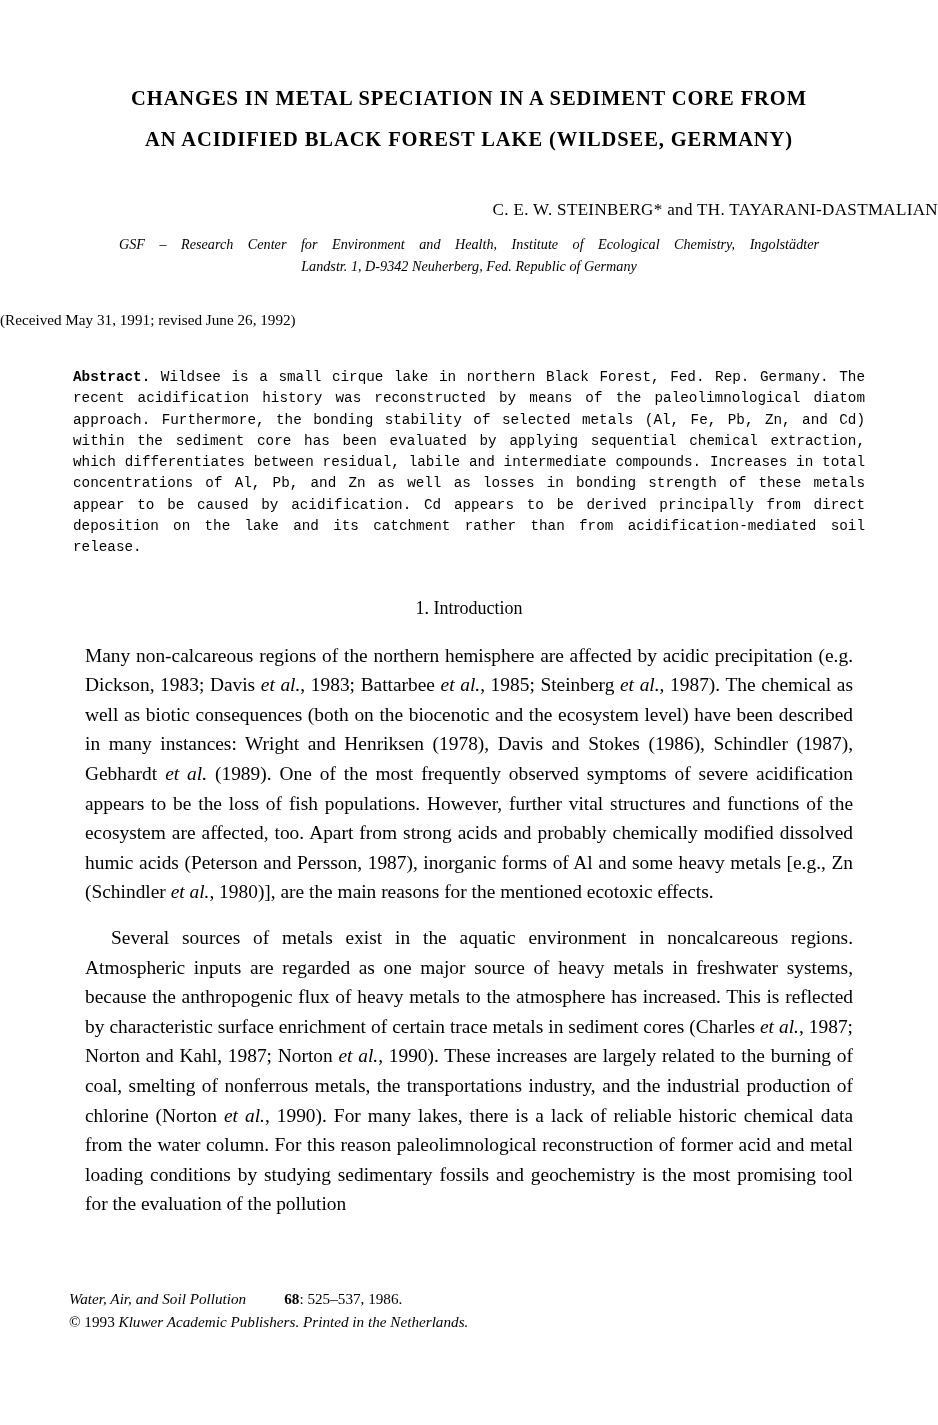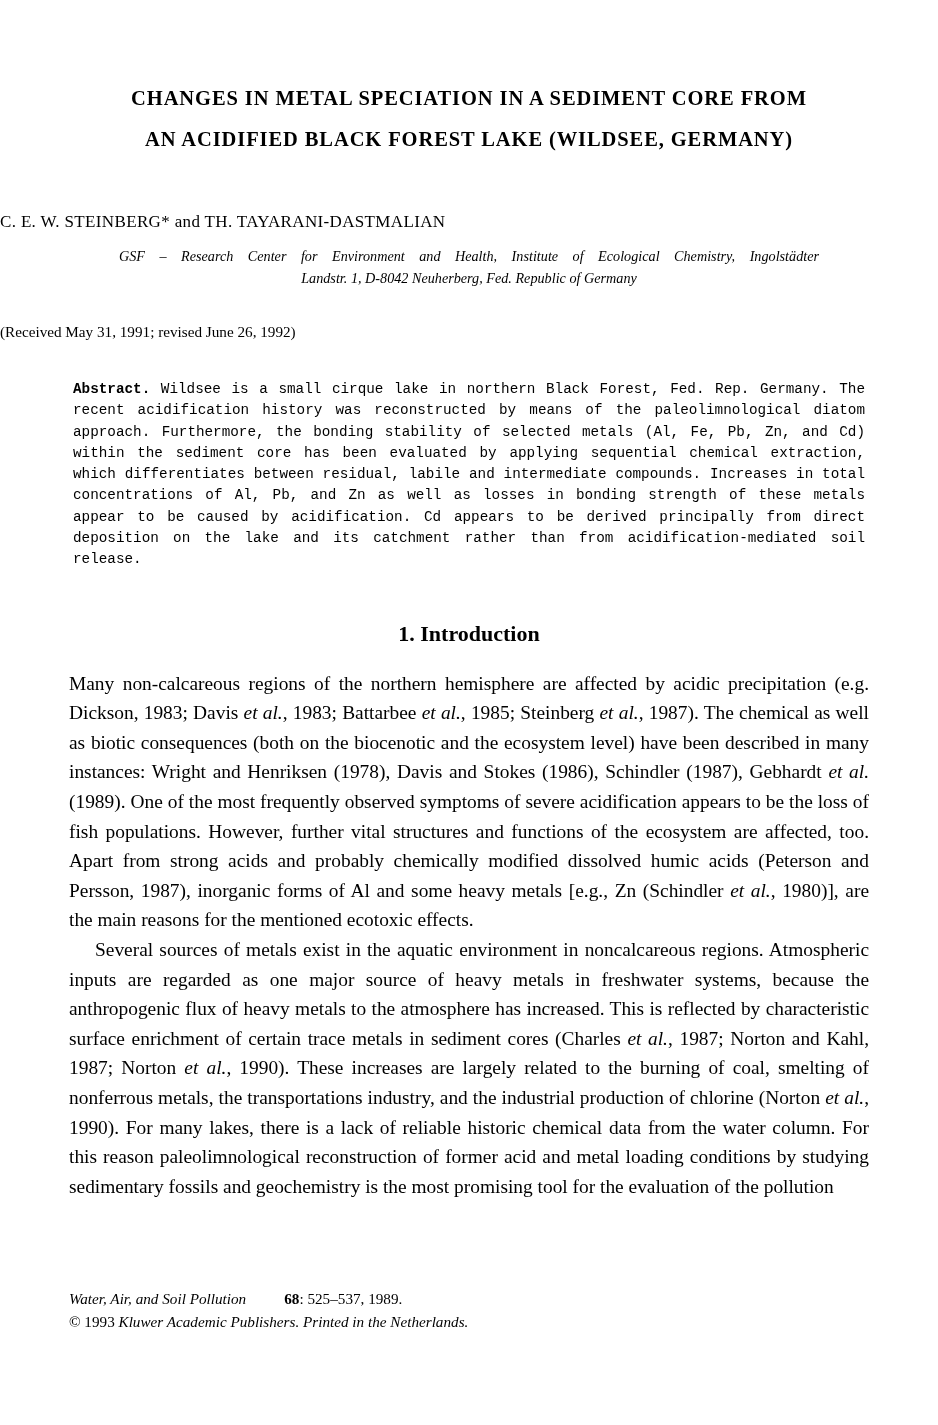--- a/index.html
+++ b/index.html
@@ -30,22 +30,22 @@
   .title-line {
     font-size: 20.5px;
     font-weight: bold;
     letter-spacing: 0.9px;
     line-height: 41px;
     white-space: nowrap;
   }
 
   
   .authors {
-    margin-top: 52px;
-    text-align: left;
+    margin-top: 40px;
+    text-align: right;
     font-size: 17px;
     letter-spacing: 0.35px;
   }
   .affiliation {
     margin: 13px auto 0 auto;
     width: 700px;
     text-align: center;
     font-size: 14.2px;
     font-style: italic;
     line-height: 22px;
@@ -73,36 +73,36 @@
     line-height: 21.3px;
     text-align: justify;
     font-family: Liberation Mono, monospace;
   }
   .abstract b {
     font-weight: bold;
   }
 
   
   .section-heading {
-    margin-top: 50px;
+    margin-top: 39px;
     text-align: center;
-    font-size: 22px;
-    font-weight: bold;
+    font-size: 18px;
+    font-weight: normal;
   }
 
   
   .body-text {
     margin: 22px auto 0 auto;
     width: 800px;
     font-size: 19.4px;
     line-height: 29.6px;
     text-align: justify;
   }
   .body-text p {
-    margin: 0;
+    margin: 16px;
   }
   .body-text p.indent {
     text-indent: 26px;
   }
   .body-text i {
     font-style: italic;
   }
 
   
   .footer {
@@ -143,36 +143,36 @@
 
   <div class="title-block">
     <div class="title-line">CHANGES IN METAL SPECIATION IN A SEDIMENT CORE FROM</div>
     <div class="title-line">AN ACIDIFIED BLACK FOREST LAKE (WILDSEE, GERMANY)</div>
   </div>
 
   <div class="authors">C. E. W. STEINBERG* and TH. TAYARANI-DASTMALIAN</div>
 
   <div class="affiliation">
     <span class="affil-line-1">GSF – Research Center for Environment and Health, Institute of Ecological Chemistry, Ingolstädter</span>
-    <span class="affil-line-2">Landstr. 1, D-8042 Neuherberg, Fed. Republic of Germany</span>
+    <span class="affil-line-2">Landstr. 1, D-9342 Neuherberg, Fed. Republic of Germany</span>
   </div>
 
   <div class="received">(Received May 31, 1991; revised June 26, 1992)</div>
 
   <div class="abstract">
     <b>Abstract.</b><span> Wildsee is a small cirque lake in northern Black Forest, Fed. Rep. Germany. The recent acidification history was reconstructed by means of the paleolimnological diatom approach. Furthermore, the bonding stability of selected metals (Al, Fe, Pb, Zn, and Cd) within the sediment core has been evaluated by applying sequential chemical extraction, which differentiates between residual, labile and intermediate compounds. Increases in total concentrations of Al, Pb, and Zn as well as losses in bonding strength of these metals appear to be caused by acidification. Cd appears to be derived principally from direct deposition on the lake and its catchment rather than from acidification-mediated soil release.</span>
   </div>
 
   <div class="section-heading">1.  Introduction</div>
 
   <div class="body-text">
     <p><span>Many non-calcareous regions of the northern hemisphere are affected by acidic precipitation (e.g. Dickson, 1983; Davis </span><i>et al.</i><span>, 1983; Battarbee </span><i>et al.</i><span>, 1985; Steinberg </span><i>et al.</i><span>, 1987). The chemical as well as biotic consequences (both on the biocenotic and the ecosystem level) have been described in many instances: Wright and Henriksen (1978), Davis and Stokes (1986), Schindler (1987), Gebhardt </span><i>et al.</i><span> (1989). One of the most frequently observed symptoms of severe acidification appears to be the loss of fish populations. However, further vital structures and functions of the ecosystem are affected, too. Apart from strong acids and probably chemically modified dissolved humic acids (Peterson and Persson, 1987), inorganic forms of Al and some heavy metals [e.g., Zn (Schindler </span><i>et al.</i><span>, 1980)], are the main reasons for the mentioned ecotoxic effects.</span></p>
     <p class="indent"><span>Several sources of metals exist in the aquatic environment in noncalcareous regions. Atmospheric inputs are regarded as one major source of heavy metals in freshwater systems, because the anthropogenic flux of heavy metals to the atmosphere has increased. This is reflected by characteristic surface enrichment of certain trace metals in sediment cores (Charles </span><i>et al.</i><span>, 1987; Norton and Kahl, 1987; Norton </span><i>et al.</i><span>, 1990). These increases are largely related to the burning of coal, smelting of nonferrous metals, the transportations industry, and the industrial production of chlorine (Norton </span><i>et al.</i><span>, 1990). For many lakes, there is a lack of reliable historic chemical data from the water column. For this reason paleolimnological reconstruction of former acid and metal loading conditions by studying sedimentary fossils and geochemistry is the most promising tool for the evaluation of the pollution</span></p>
   </div>
 
   <div class="footer">
     <div class="journal-ref">
-      <div><span>Water, Air, and Soil Pollution</span><span class="vol">68</span><span class="plain">: 525–537, 1989.</span></div>
+      <div><span>Water, Air, and Soil Pollution</span><span class="vol">68</span><span class="plain">: 525–537, 1986.</span></div>
       <div class="copyright-line"><span class="copyright-mark">©</span><span class="plain"> 1993 </span><span>Kluwer Academic Publishers. Printed in the Netherlands.</span></div>
     </div>
   </div>
 
 </div>
 
 </body></html>

